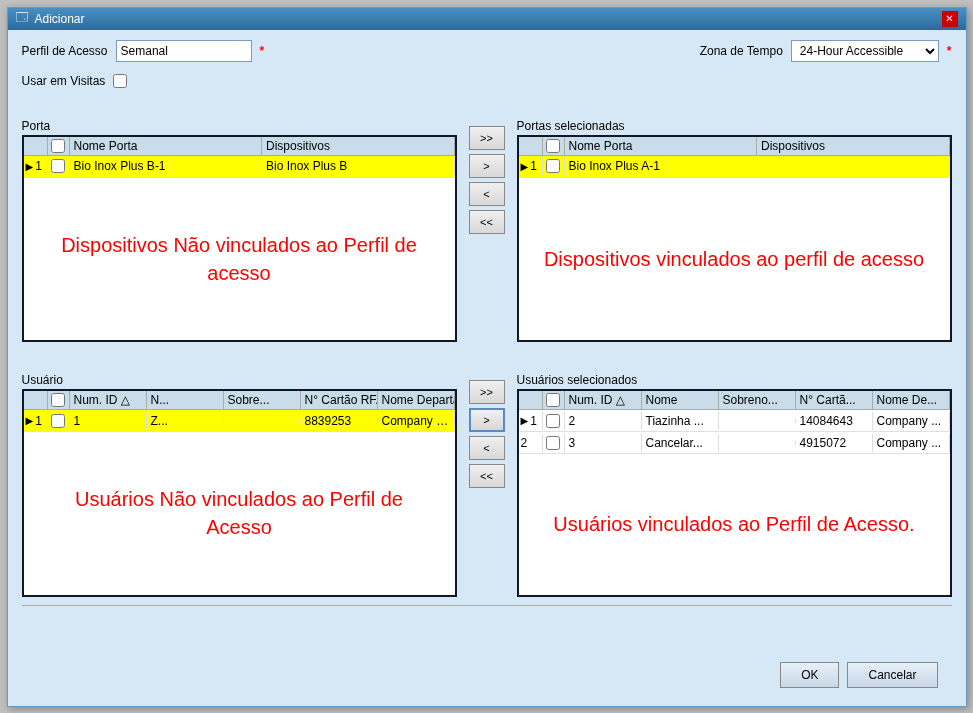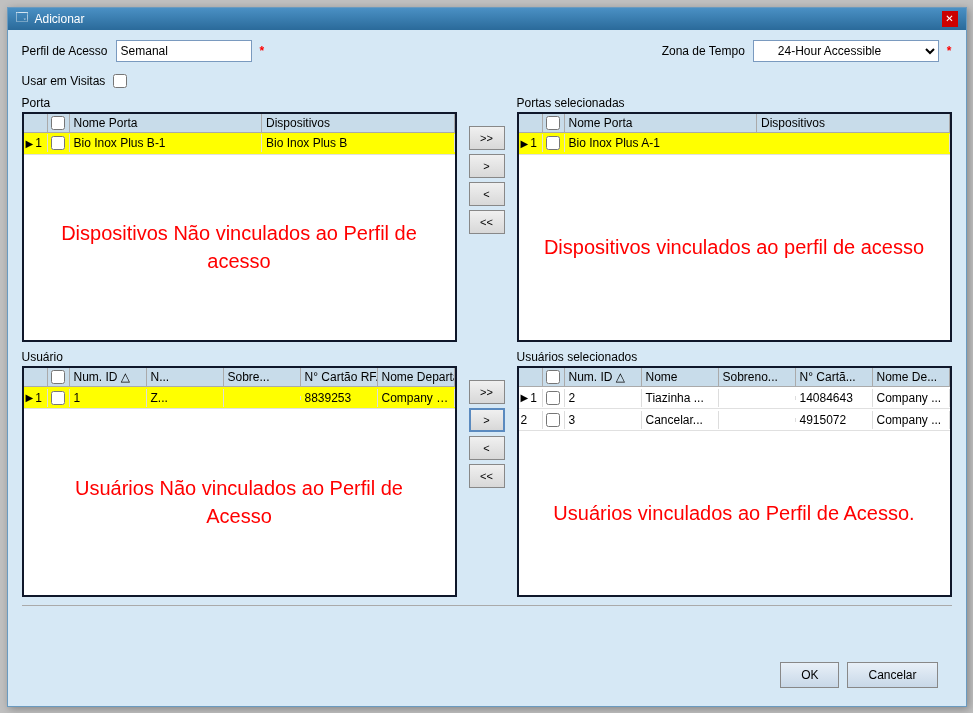--- a/index.html
+++ b/index.html
@@ -95,23 +95,23 @@
 
     .checkbox-small {
       width: 14px;
       height: 14px;
       cursor: pointer;
     }
 
     .timezone-select {
       border: 1px solid #7a9abf;
       background: white;
-      padding: 2px 20px;
+      padding: 2px 4px;
       height: 22px;
-      width: 186px;
+      width: 148px;
     }
 
     .usar-visitas {
       display: flex;
       align-items: flex-end;
       gap: 8px;
       margin-top: 4px;
     }
 
     .panel-box {
@@ -271,20 +271,21 @@
     .half-section {
       display: flex;
       gap: 8px;
       flex: 1;
     }
 
     .section-label {
       font-size: 12px;
       font-weight: normal;
       margin-bottom: 2px;
+      margin-top: 23px;
     }
 
     .panel-wrapper {
       flex: 1;
       display: flex;
       flex-direction: column;
     }
 
     .col-num-id { width: 40px; }
     .col-name { width: 50px; }

